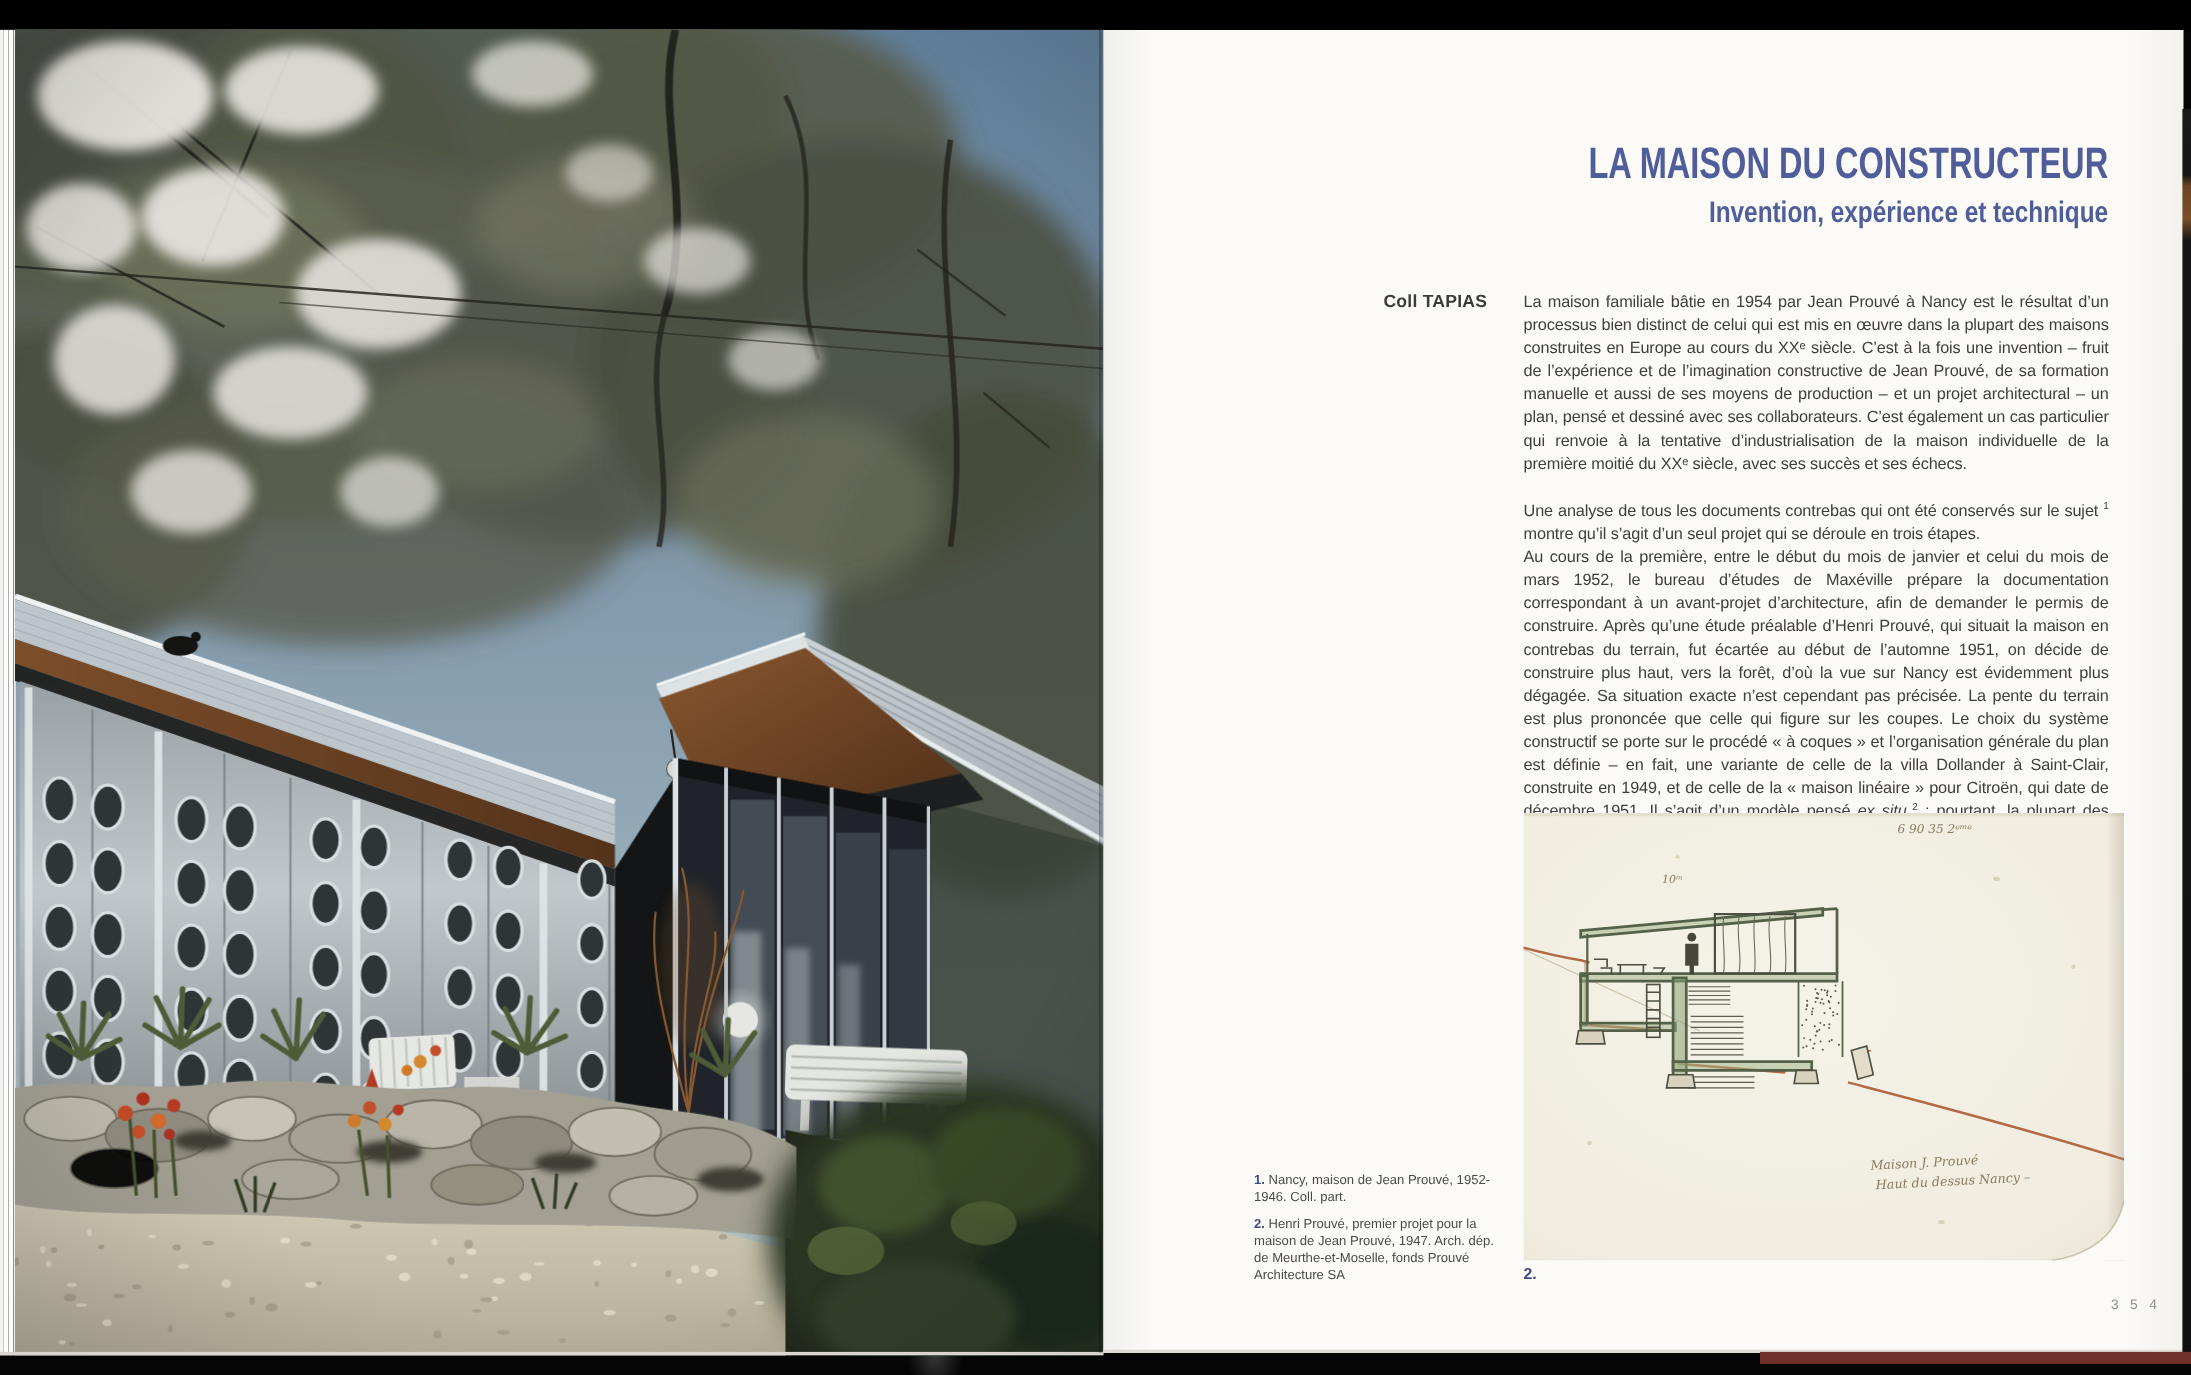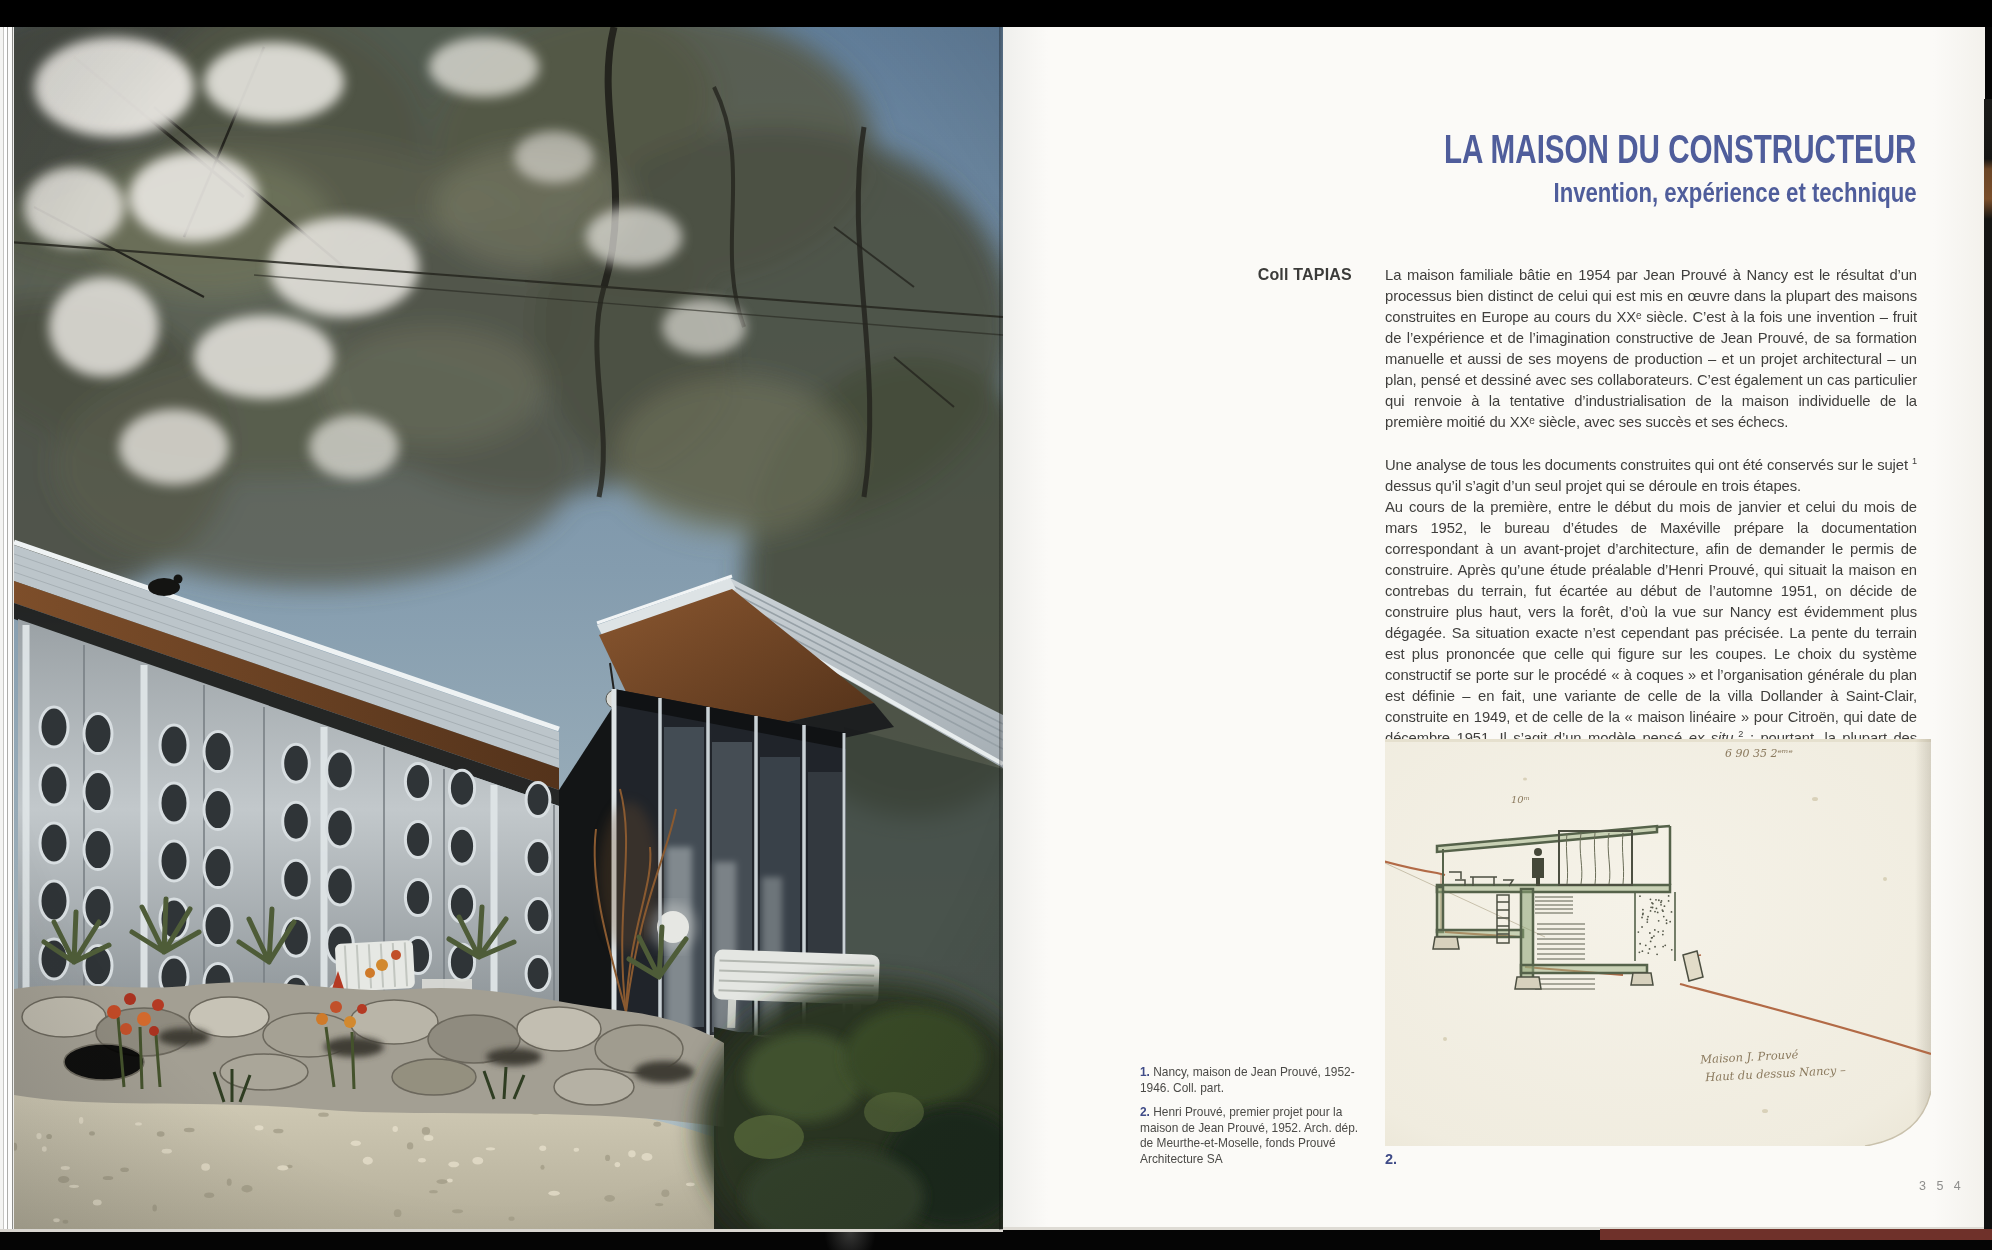--- a/index.html
+++ b/index.html
@@ -446,21 +446,21 @@
 
     <div class="abs title-block">
       <h1>LA MAISON DU CONSTRUCTEUR</h1>
       <h2>Invention, expérience et technique</h2>
     </div>
 
     <div class="abs author">Coll TAPIAS</div>
 
     <div class="abs body-col">
       <p class="first"><span>La maison familiale bâtie en 1954 par Jean Prouvé à Nancy est le résultat d’un processus bien distinct de celui qui est mis en œuvre dans la plupart des maisons construites en Europe au cours du XXᵉ siècle. C’est à la fois une invention – fruit de l’expérience et de l’imagination constructive de Jean Prouvé, de sa formation manuelle et aussi de ses moyens de production – et un projet architectural – un plan, pensé et dessiné avec ses collaborateurs. C’est également un cas particulier qui renvoie à la tentative d’industrialisation de la maison individuelle de la première moitié du XXᵉ siècle, avec ses succès et ses échecs.</span></p>
-      <p><span>Une analyse de tous les documents construites qui ont été conservés sur le sujet </span><sup>1</sup><span> dessus qu’il s’agit d’un seul projet qui se déroule en trois étapes.</span></p>
+      <p><span>Une analyse de tous les documents contrebas qui ont été conservés sur le sujet </span><sup>1</sup><span> montre qu’il s’agit d’un seul projet qui se déroule en trois étapes.</span></p>
       <p><span>Au cours de la première, entre le début du mois de janvier et celui du mois de mars 1952, le bureau d’études de Maxéville prépare la documentation correspondant à un avant-projet d’architecture, afin de demander le permis de construire. Après qu’une étude préalable d’Henri Prouvé, qui situait la maison en contrebas du terrain, fut écartée au début de l’automne 1951, on décide de construire plus haut, vers la forêt, d’où la vue sur Nancy est évidemment plus dégagée. Sa situation exacte n’est cependant pas précisée. La pente du terrain est plus prononcée que celle qui figure sur les coupes. Le choix du système constructif se porte sur le procédé « à coques » et l’organisation générale du plan est définie – en fait, une variante de celle de la villa Dollander à Saint-Clair, construite en 1949, et de celle de la « maison linéaire » pour Citroën, qui date de décembre 1951. Il s’agit d’un modèle pensé </span><span class="it">ex situ</span><sup> 2</sup><span> ; pourtant, la plupart des séparations verticales sont en dur et construites </span><span class="it">in situ</span><span>.</span></p>
     </div>
 
     <div class="abs figure">
       <svg width="546" height="407" viewBox="0 0 546 407">
         <defs>
           <radialGradient id="paper" cx=".45" cy=".4" r=".9">
             <stop offset="0" stop-color="#f5f2e8"></stop>
               <stop offset=".75" stop-color="#f0ecdf"></stop>
             <stop offset="1" stop-color="#e7e1cf"></stop>
@@ -602,21 +602,21 @@
 
         <path d="M546,352 L546,407 L480,407 Q536,398 546,352 Z" fill="#fbfaf7"></path>
         <path d="M546,352 Q536,398 480,407" fill="none" stroke="#c9c1ac" stroke-width="1.5"></path>
       </svg>
     </div>
 
     <div class="abs figure-label">2.</div>
 
     <div class="abs captions">
       <div class="caption"><b>1.</b><span> Nancy, maison de Jean Prouvé, 1952-1946. Coll. part.</span></div>
-      <div class="caption"><b>2.</b><span> Henri Prouvé, premier projet pour la maison de Jean Prouvé, 1952. Arch. dép. de Meurthe-et-Moselle, fonds Prouvé Architecture SA</span></div>
+      <div class="caption"><b>2.</b><span> Henri Prouvé, premier projet pour la maison de Jean Prouvé, 1947. Arch. dép. de Meurthe-et-Moselle, fonds Prouvé Architecture SA</span></div>
     </div>
 
     <div class="abs page-number">3 5 4</div>
     <div class="abs right-page-bottom-line"></div>
   </div>
 
   <div class="abs right-edge-strip"></div>
   <div class="abs maroon-strip"></div>
   <div class="abs gutter-streak"></div>
 </div>

